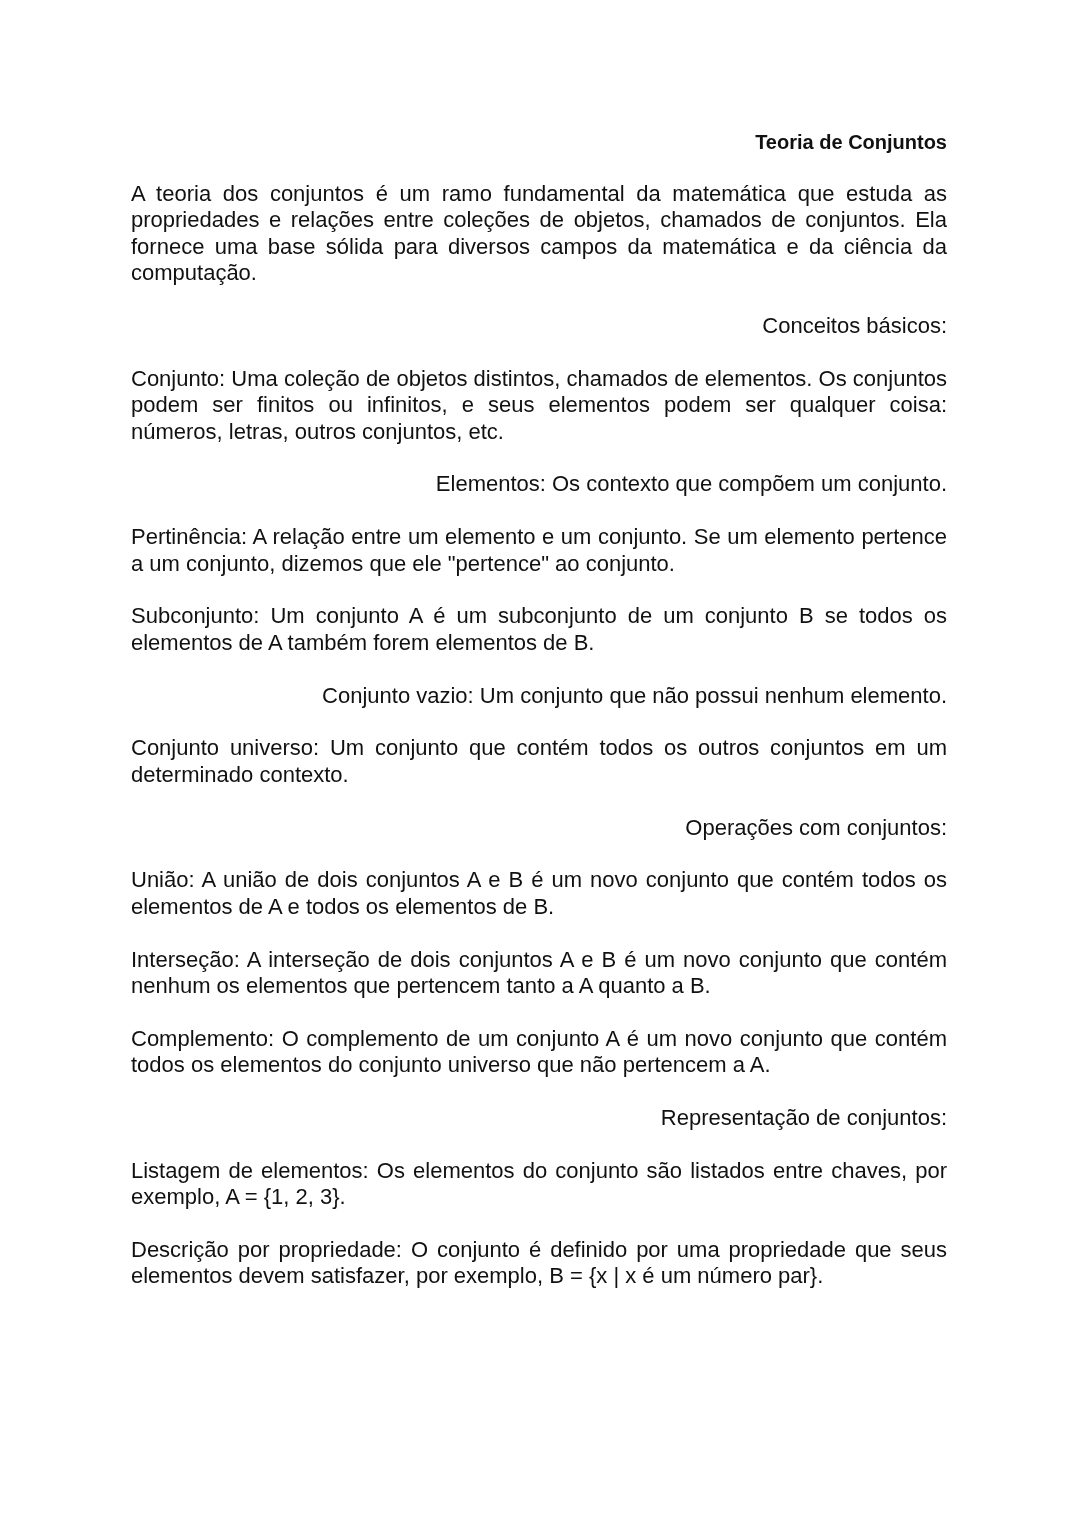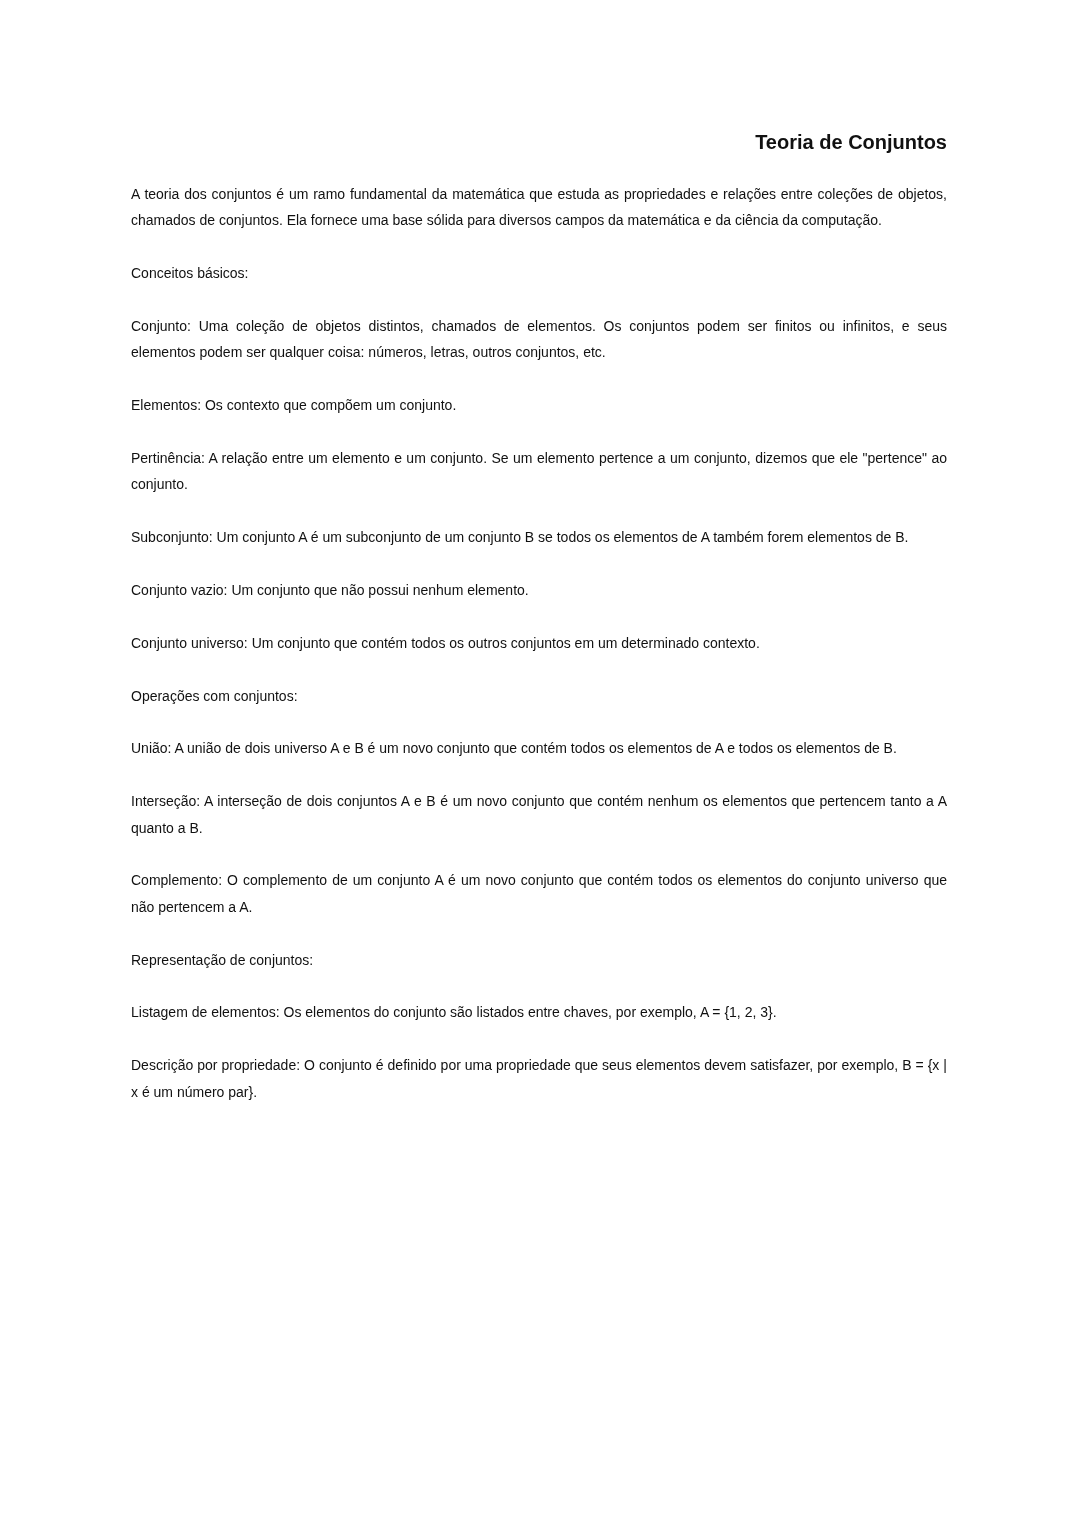--- a/index.html
+++ b/index.html
@@ -23,47 +23,47 @@
     }
     .title {
       text-align: right;
       font-weight: bold;
       font-size: 20px;
       line-height: 28px;
       margin: 0 0 25px 0;
       padding-left: 0;
     }
     .para {
-      font-size: 14px;
+      font-size: 22px;
       line-height: 26.4px;
       text-align: justify;
       margin: 0 0 26.4px 0;
       letter-spacing: 0;
     }
     .para.single {
-      text-align: left;
+      text-align: right;
     }
   </style>
 </head>
 <body>
 
 <div class="page">
   <h1 class="title">Teoria de Conjuntos</h1>
 
   <p class="para">A teoria dos conjuntos é um ramo fundamental da matemática que estuda as propriedades e relações entre coleções de objetos, chamados de conjuntos. Ela fornece uma base sólida para diversos campos da matemática e da ciência da computação.</p>
 
   <p class="para single">Conceitos básicos:</p>
   <p class="para">Conjunto: Uma coleção de objetos distintos, chamados de elementos. Os conjuntos podem ser finitos ou infinitos, e seus elementos podem ser qualquer coisa: números, letras, outros conjuntos, etc.</p>
   <p class="para single">Elementos: Os contexto que compõem um conjunto.</p>
   <p class="para">Pertinência: A relação entre um elemento e um conjunto. Se um elemento pertence a um conjunto, dizemos que ele "pertence" ao conjunto.</p>
   <p class="para">Subconjunto: Um conjunto A é um subconjunto de um conjunto B se todos os elementos de A também forem elementos de B.</p>
   <p class="para single">Conjunto vazio: Um conjunto que não possui nenhum elemento.</p>
   <p class="para">Conjunto universo: Um conjunto que contém todos os outros conjuntos em um determinado contexto.</p>
 
   <p class="para single">Operações com conjuntos:</p>
-  <p class="para">União: A união de dois universo A e B é um novo conjunto que contém todos os elementos de A e todos os elementos de B.</p>
+  <p class="para">União: A união de dois conjuntos A e B é um novo conjunto que contém todos os elementos de A e todos os elementos de B.</p>
   <p class="para">Interseção: A interseção de dois conjuntos A e B é um novo conjunto que contém nenhum os elementos que pertencem tanto a A quanto a B.</p>
   <p class="para">Complemento: O complemento de um conjunto A é um novo conjunto que contém todos os elementos do conjunto universo que não pertencem a A.</p>
 
   <p class="para single">Representação de conjuntos:</p>
   <p class="para">Listagem de elementos: Os elementos do conjunto são listados entre chaves, por exemplo, A = {1, 2, 3}.</p>
   <p class="para">Descrição por propriedade: O conjunto é definido por uma propriedade que seus elementos devem satisfazer, por exemplo, B = {x | x é um número par}.</p>
 </div>
 
 </body></html>

